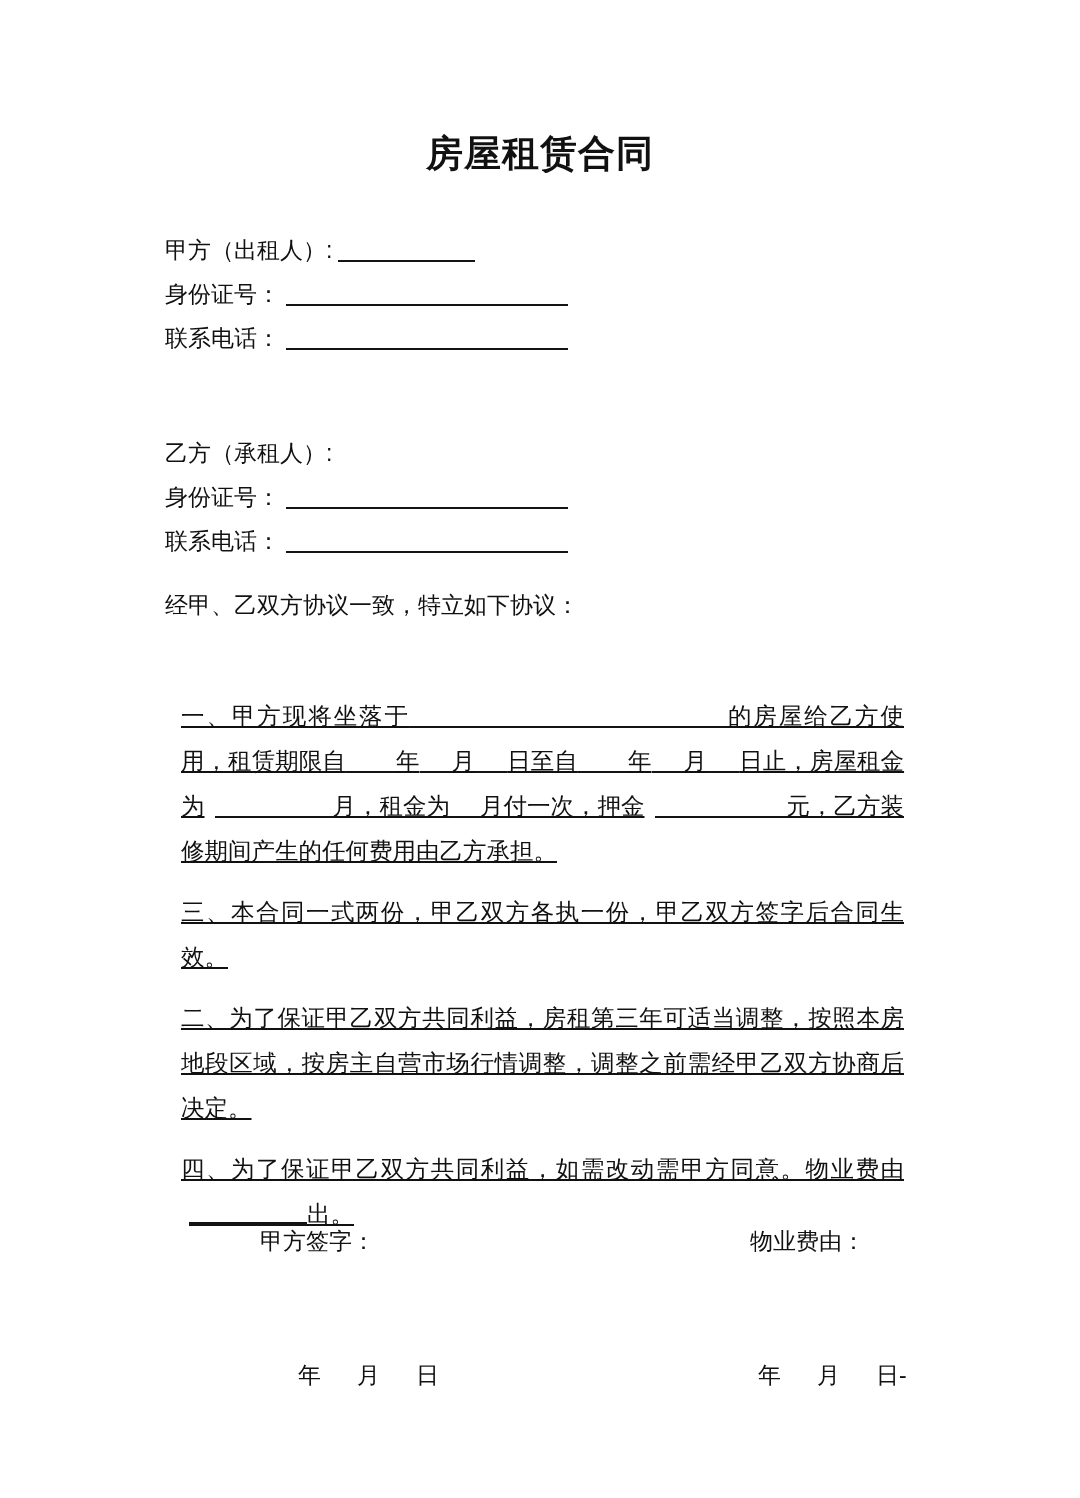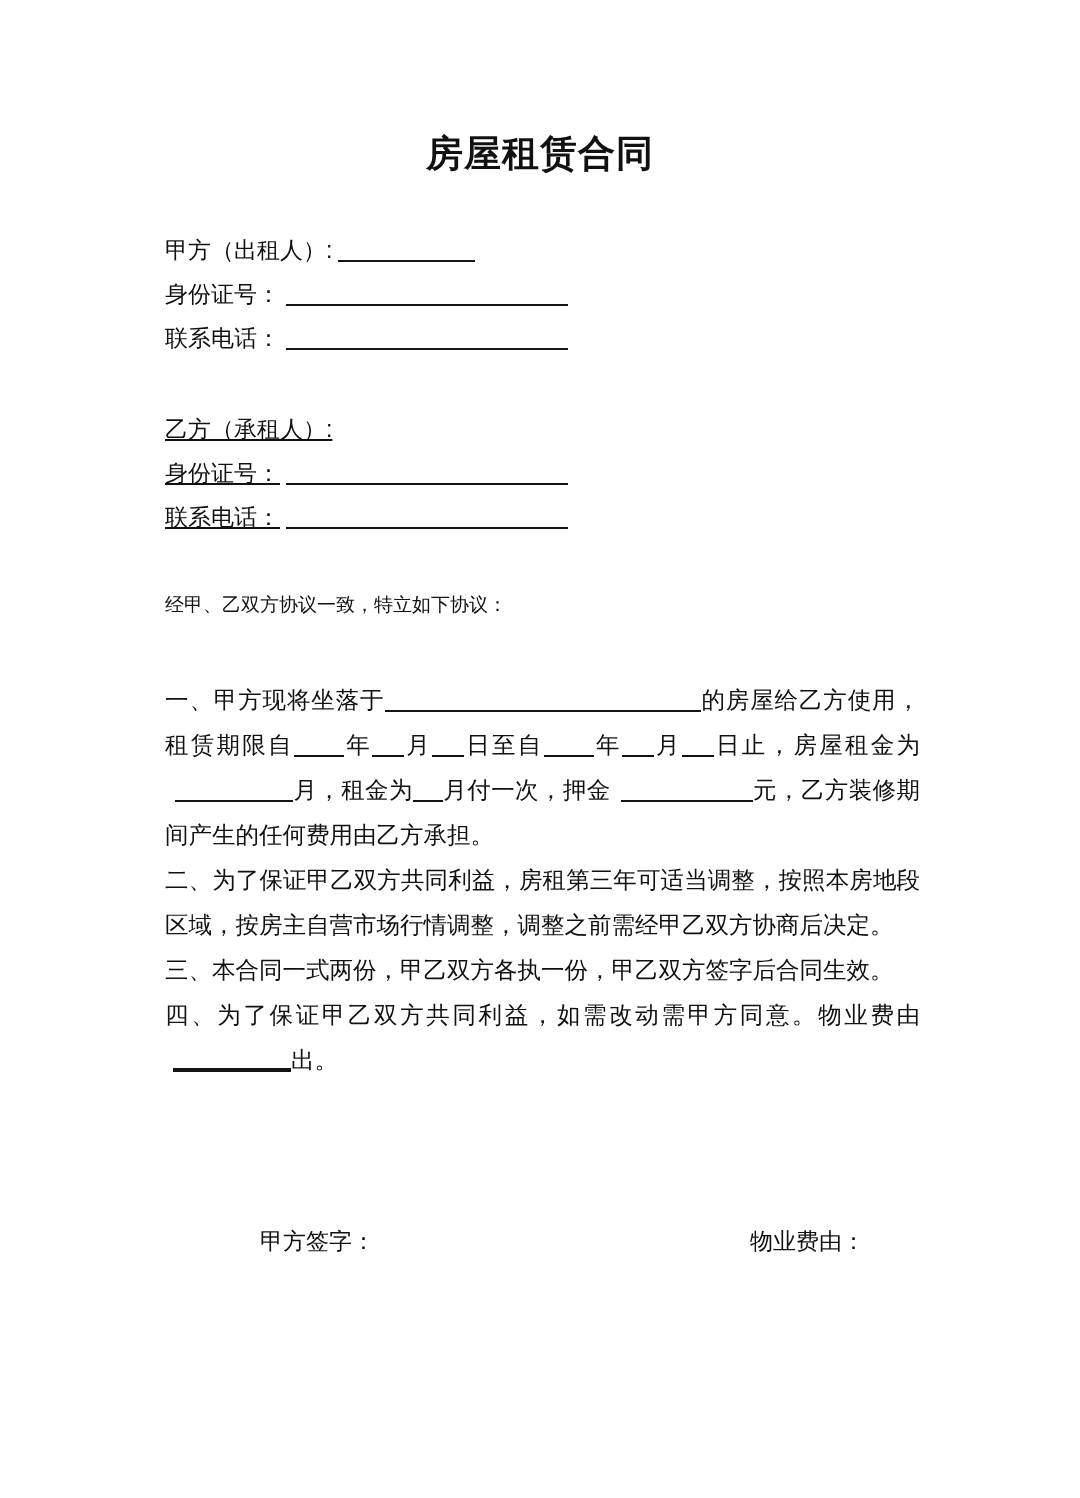--- a/index.html
+++ b/index.html
@@ -33,21 +33,21 @@
     line-height: 1.2;
   }
 
   
   .party-block {
     position: absolute;
     left: 165px;
     width: 800px;
   }
   .party-a { top: 228px; }
-  .party-b { top: 407px; text-decoration: underline; }
+  .party-b { top: 431px; }
 
   .field-row {
     height: 44px;
     display: flex;
     align-items: center;
     font-size: 23px;
     line-height: 30px;
     white-space: nowrap;
   }
   .field-label { display: inline-block; }
@@ -60,36 +60,36 @@
     vertical-align: bottom;
   }
   .rule-short { width: 137px; }
   .rule-long  { width: 282px; }
 
   
   .intro {
     position: absolute;
     left: 165px;
     top: 589px;
-    font-size: 19px;
+    font-size: 23px;
     line-height: 32px;
     white-space: nowrap;
   }
 
   
   .body-text {
     position: absolute;
     left: 165px;
     top: 678px;
     width: 755px;
     font-size: 23.5px;
     line-height: 45px;
     text-align: justify;
   }
-  .clause { margin: 0; }
+  .clause { margin: 16px; text-decoration: underline; }
   .clause + .clause { margin-top: 0; }
 
   
   .blk {
     display: inline-block;
     border-bottom: 2px solid #141414;
     height: 20px;
     vertical-align: -4px;
   }
   .blk-addr  { width: 316px; }
@@ -162,27 +162,31 @@
       <span class="rule rule-long"></span>
     </div>
   </div>
 
   <div class="intro">经甲、乙双方协议一致，特立如下协议：</div>
 
   <div class="body-text">
 
     <p class="clause"><span>一、甲方现将坐落于</span><span class="blk blk-addr"></span><span>的房屋给乙方使用，租赁期限自</span><span class="blk blk-year"></span><span>年</span><span class="blk blk-md"></span><span>月</span><span class="blk blk-md"></span><span>日至自</span><span class="blk blk-year"></span><span>年</span><span class="blk blk-md"></span><span>月</span><span class="blk blk-md"></span><span>日止，房屋租金为</span><span class="blk blk-rent"></span><span>月，租金为</span><span class="blk blk-n"></span><span>月付一次，押金</span><span class="blk blk-dep"></span><span>元，乙方装修期间产生的任何费用由乙方承担。</span></p>
 
+    <p class="clause">三、本合同一式两份，甲乙双方各执一份，甲乙双方签字后合同生效。</p>
+
     <p class="clause">二、为了保证甲乙双方共同利益，房租第三年可适当调整，按照本房地段区域，按房主自营市场行情调整，调整之前需经甲乙双方协商后决定。</p>
-
-    <p class="clause">三、本合同一式两份，甲乙双方各执一份，甲乙双方签字后合同生效。</p>
 
     <p class="clause"><span>四、为了保证甲乙双方共同利益，如需改动需甲方同意。物业费由</span><span class="blk blk-fee"></span><span>出。</span></p>
 
   </div>
 
   <div class="sig-row">
     <span class="sig-a">甲方签字：</span>
     <span class="sig-b">物业费由：</span>
   </div>
 
+  <div class="date-row">
+    <span class="date-a"><span>年</span><span class="date-sp"></span><span>月</span><span class="date-sp"></span><span>日</span></span>
+    <span class="date-b"><span>年</span><span class="date-sp"></span><span>月</span><span class="date-sp"></span><span class="trail-dash">日-</span></span>
+  </div>
 
 </div>
 
 </body></html>

